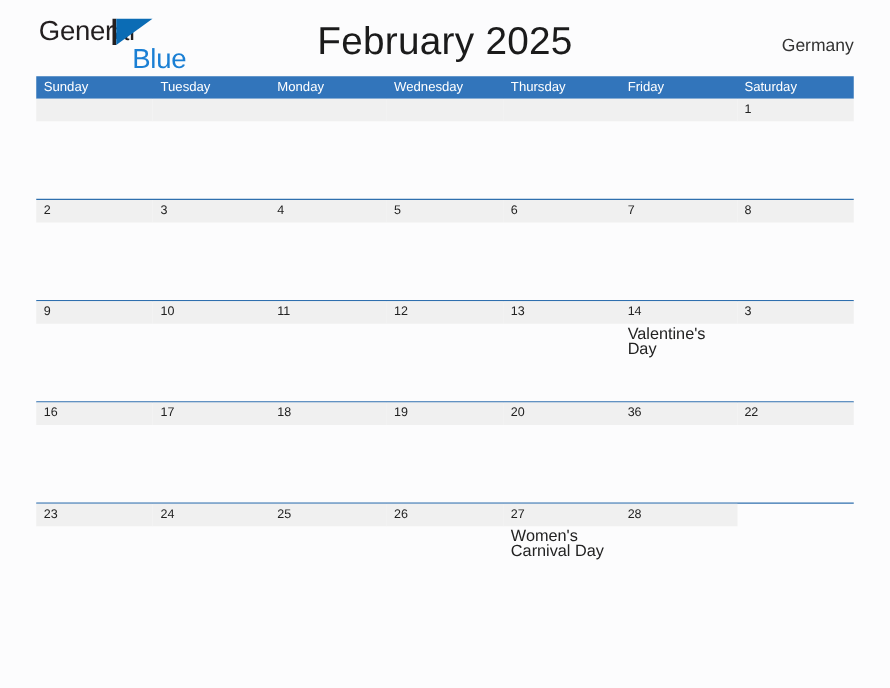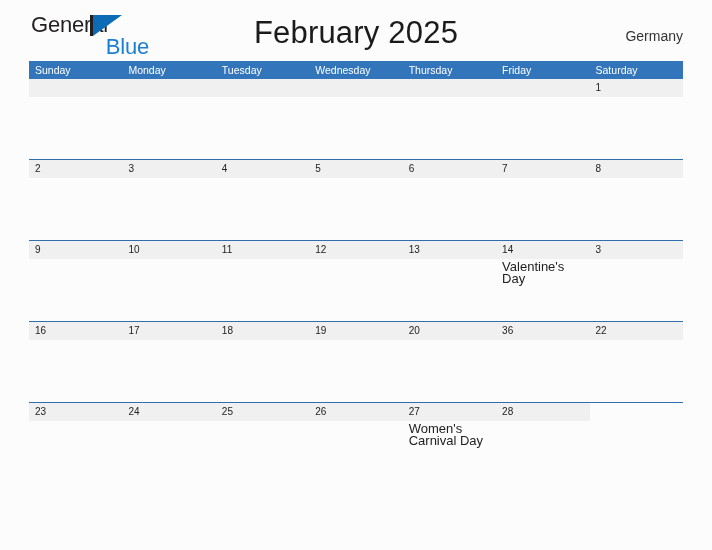--- a/index.html
+++ b/index.html
@@ -195,22 +195,22 @@
     </div>
 
     <div class="month-title">February 2025</div>
 
     <div class="country">Germany</div>
   </div>
 
   <div class="calendar">
     <div class="weekdays">
         <div class="weekday">Sunday</div>
+        <div class="weekday">Tuesday</div>
         <div class="weekday">Monday</div>
-        <div class="weekday">Tuesday</div>
         <div class="weekday">Wednesday</div>
         <div class="weekday">Thursday</div>
         <div class="weekday">Friday</div>
         <div class="weekday">Saturday</div>
       </div>
     <div class="weeks">
         <div class="week first">
           <div class="day">
             <div class="band"></div>
             <span class="daynum"></span>

